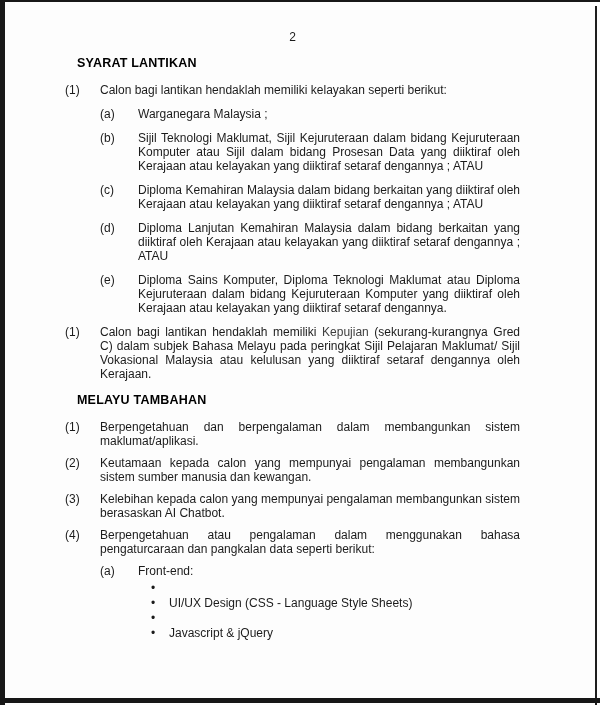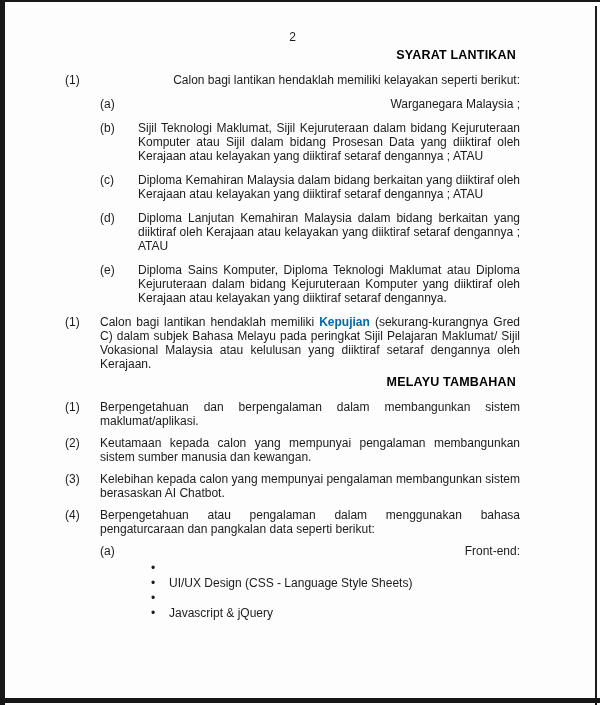--- a/index.html
+++ b/index.html
@@ -11,33 +11,33 @@
     font-family:"Liberation Sans","DejaVu Sans",sans-serif;
     color:#1b1b1b;
   }
   .edge-left{position:absolute;left:0;top:0;width:5px;height:705px;background:#181818;}
   .edge-top{position:absolute;left:0;top:0;width:600px;height:2px;background:#181818;}
   .edge-right{position:absolute;left:595px;top:6px;width:2px;height:699px;background:#1d1d1d;}
   .edge-bottom{position:absolute;left:0;top:698px;width:600px;height:5px;background:#161616;}
   .content{position:absolute;left:65px;top:0;width:455px;}
   .pagenum{margin-top:30px;text-align:center;font-size:12px;line-height:14px;}
   h2.sec-title{
-    margin:4px;font-size:12.5px;font-weight:bold;color:#000;
-    letter-spacing:.2px;line-height:15px;text-align:right;
+    margin:12px;font-size:12.5px;font-weight:bold;color:#000;
+    letter-spacing:.2px;line-height:15px;
   }
   .mt-first{margin-top:16px;}
   .mt-sec{margin-top:28px;}
   .row{display:flex;margin-top:10px;font-size:12px;line-height:14px;}
   .row.tight{margin-top:8px;}
   .num{width:35px;flex-shrink:0;}
   .sub{margin-left:35px;}
   .letter{width:38px;flex-shrink:0;}
   .txt{flex:1;text-align:justify;}
-  .txt.nojust{text-align:right;}
-  b.inline-bold{font-weight:bold;color:#0369a1;}
+  .txt.nojust{text-align:left;}
+  b.inline-bold{font-weight:normal;color:#404040;}
   .bullets{margin:3px 0 0 73px;padding:0;list-style:none;font-size:12px;line-height:15px;}
   .bullets li{display:flex;padding-left:13px;}
   .bullet-dot{width:6px;flex-shrink:0;margin-right:12px;}
 </style>
 </head>
 <body>
 
 <div class="scan">
 
   <div class="content">

